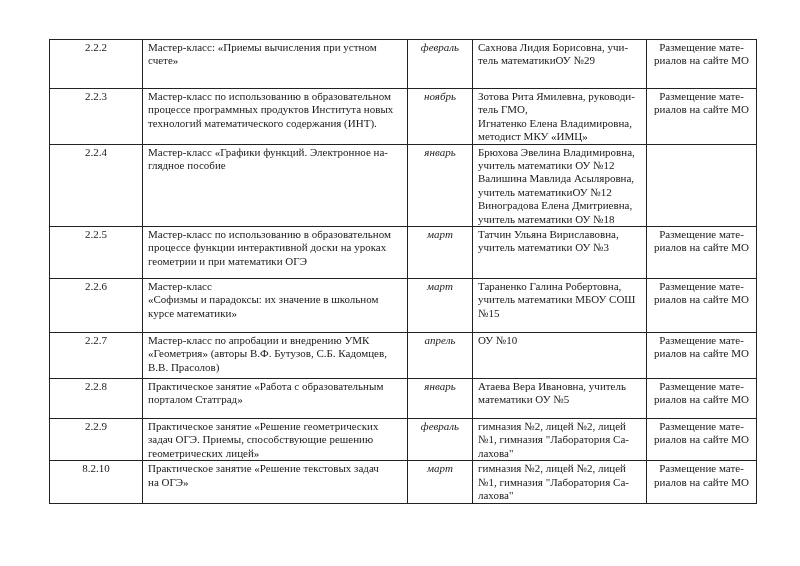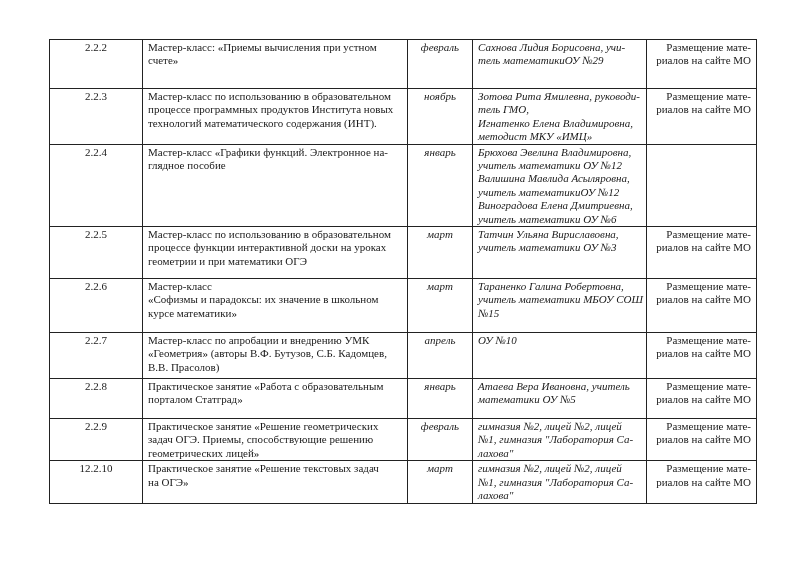--- a/index.html
+++ b/index.html
@@ -33,22 +33,22 @@
     }
     table.plan td {
       border: 1.3px solid #222;
       vertical-align: top;
       padding: 1px 5px 0 5px;
       overflow: hidden;
     }
     td.c-num { text-align: center; }
     td.c-title { text-align: justify; margin-top: 16px; }
     td.c-month { text-align: center; font-style: italic; }
-    td.c-resp { text-align: left; font-style: italic; }
-    td.c-form { text-align: right; margin-left: 42px; }
+    td.c-resp { text-align: left; }
+    td.c-form { text-align: center; margin-left: 42px; }
     .line { display: block; white-space: nowrap; }
   </style>
 </head>
 <body>
 
 <div class="page">
   <table class="plan">
     <colgroup>
       <col style="width:93px">
       <col style="width:265px">
@@ -98,21 +98,21 @@
           <span class="line">Мастер-класс «Графики функций. Электронное на-</span>
           <span class="line">глядное пособие</span>
         </td>
         <td class="c-month">январь</td>
         <td class="c-resp">
           <span class="line">Брюхова Эвелина Владимировна,</span>
           <span class="line">учитель математики ОУ №12</span>
           <span class="line">Валишина Мавлида Асыляровна,</span>
           <span class="line">учитель математикиОУ №12</span>
           <span class="line">Виноградова Елена Дмитриевна,</span>
-          <span class="line">учитель математики ОУ №6</span>
+          <span class="line">учитель математики ОУ №18</span>
         </td>
         <td class="c-form"></td>
       </tr>
       <tr style="height:52px">
         <td class="c-num">2.2.5</td>
         <td class="c-title">
           <span class="line">Мастер-класс по использованию в образовательном</span>
           <span class="line">процессе функции интерактивной доски на уроках</span>
           <span class="line">геометрии и при математики ОГЭ</span>
         </td>
@@ -188,21 +188,21 @@
           <span class="line">гимназия №2, лицей №2, лицей</span>
           <span class="line">№1, гимназия "Лаборатория Са-</span>
           <span class="line">лахова"</span>
         </td>
         <td class="c-form">
           <span class="line">Размещение мате-</span>
           <span class="line">риалов на сайте МО</span>
         </td>
       </tr>
       <tr style="height:41px">
-        <td class="c-num">12.2.10</td>
+        <td class="c-num">8.2.10</td>
         <td class="c-title">
           <span class="line">Практическое занятие «Решение текстовых задач</span>
           <span class="line">на ОГЭ»</span>
         </td>
         <td class="c-month">март</td>
         <td class="c-resp">
           <span class="line">гимназия №2, лицей №2, лицей</span>
           <span class="line">№1, гимназия "Лаборатория Са-</span>
           <span class="line">лахова"</span>
         </td>

